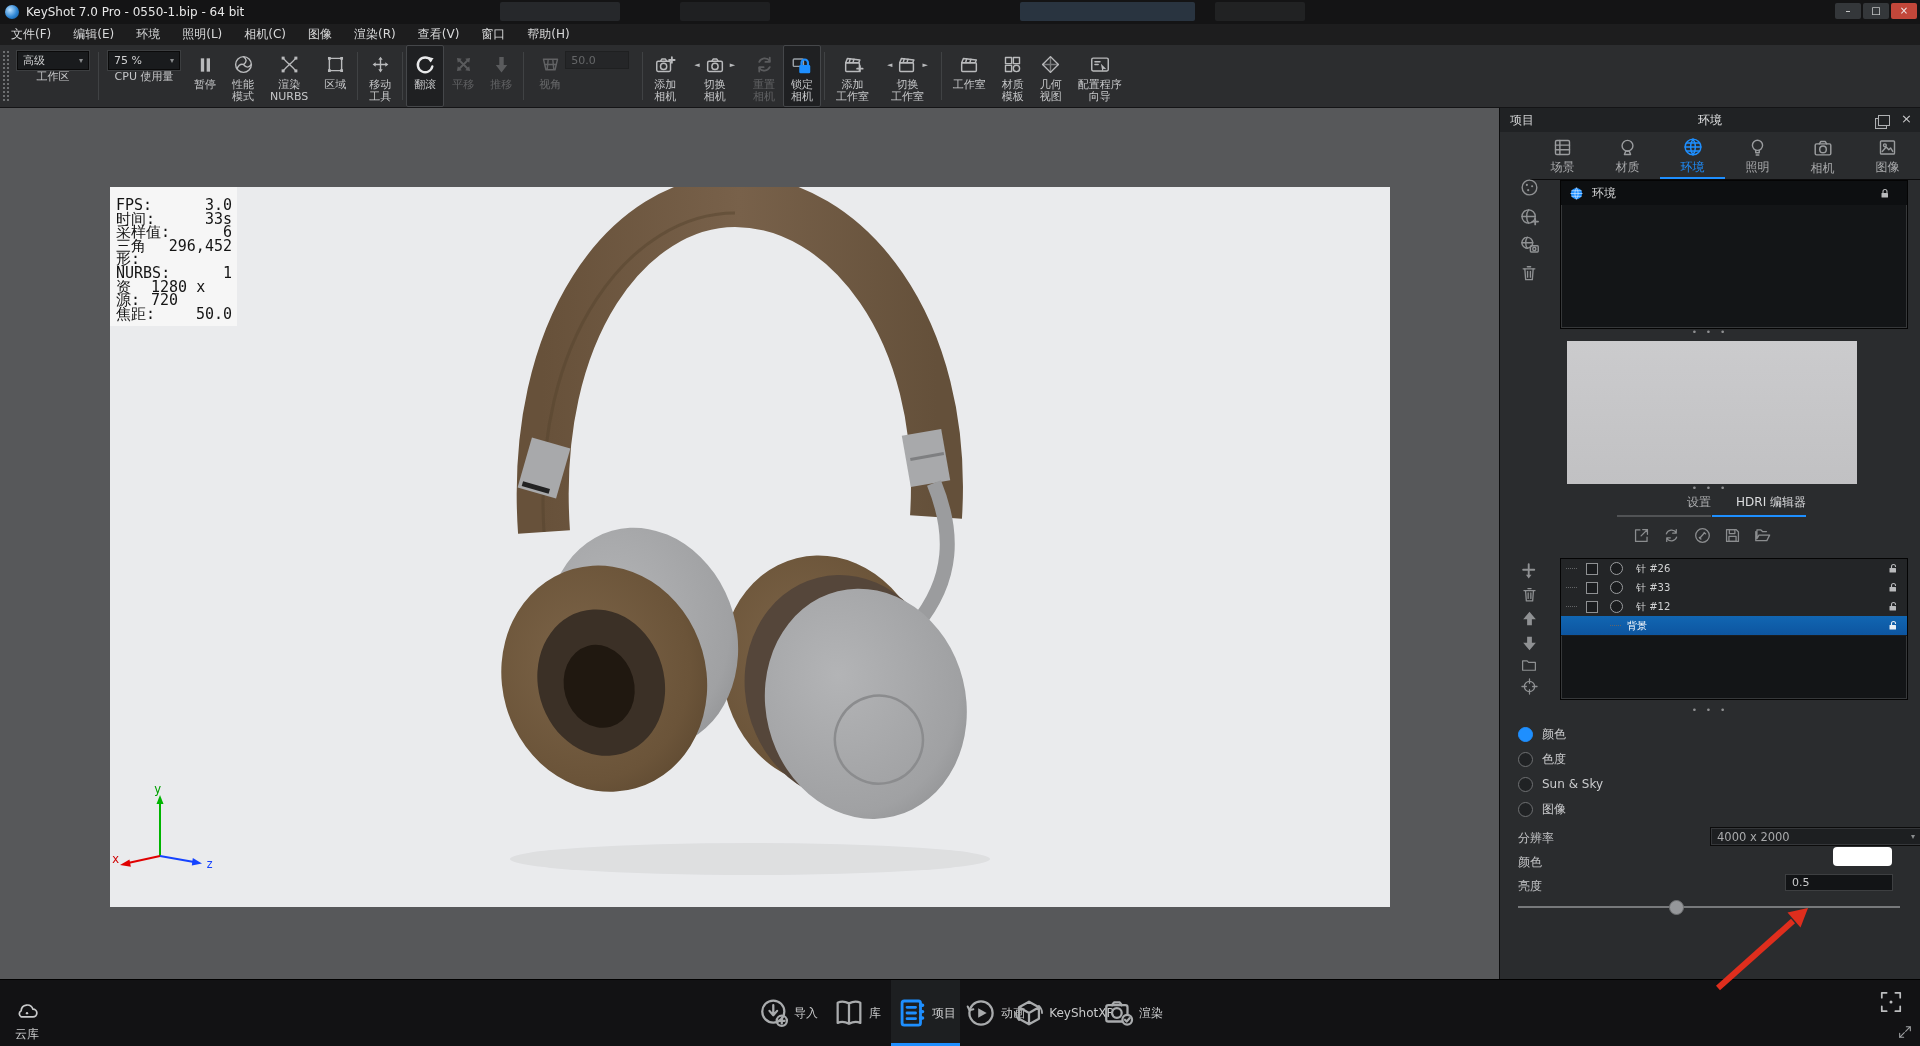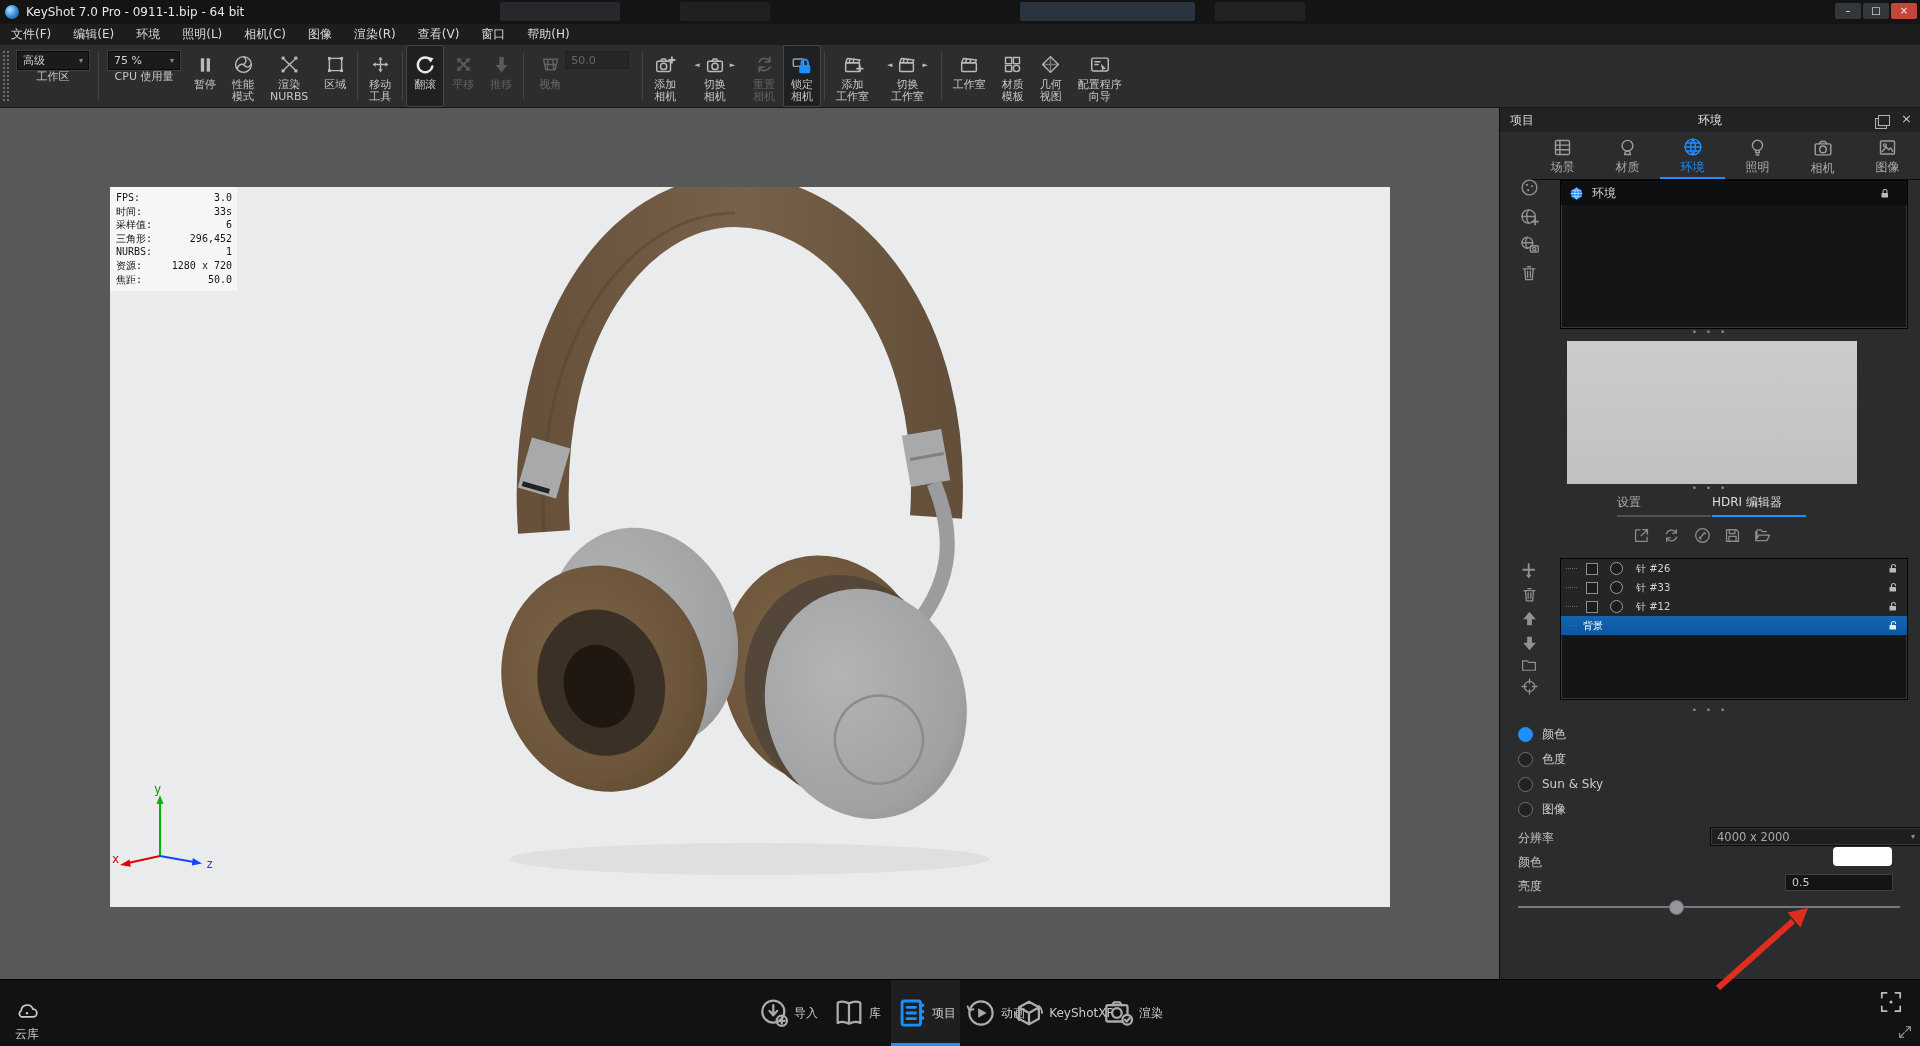--- a/index.html
+++ b/index.html
@@ -38,21 +38,21 @@
   .dd-caret{color:#8a8c8e;font-size:8px;}
   .fov-input{width:52px;height:16px;background:#1a1c1e;border:1px solid #0c0c0c;color:#bfc0c2;font-size:11px;
     display:flex;align-items:center;padding:0 5px;}
   .sw-arrow{font-size:7px;color:#b9babc;margin:0 2px;align-self:center;}
 
   
   .main{flex:1 1 auto;display:flex;min-height:0;}
   .viewport-wrap{position:relative;flex:1;background:#57585a;}
   .render{position:absolute;left:110px;top:79px;width:1280px;height:720px;background:#eaebed;}
   .stats{position:absolute;left:0;top:0;width:116px;background:rgba(246,246,246,.96);color:#141414;
-    font-family:"DejaVu Sans Mono",monospace;font-size:10px;padding:4px 5px 5px 6px;}
+    font-family:"DejaVu Sans Mono",monospace;font-size:15px;padding:12px 5px 5px 6px;}
   .stats .row{display:flex;justify-content:space-between;line-height:13.6px;}
 
   
   .panel{width:420px;flex:0 0 auto;background:#2a2c2e;border-left:1px solid #0d0d0e;position:relative;font-size:12px;color:#c6c7c8;}
   .p-abs{position:absolute;}
   .p-header{left:0;right:0;top:0;height:24px;background:#202224;display:flex;align-items:center;}
   .p-dock-title{margin-left:10px;color:#cfd0d1;}
   .p-title{position:absolute;left:0;right:0;text-align:center;color:#e3e4e5;}
   .p-float{position:absolute;right:30px;top:7px;width:10px;height:9px;border:1px solid #aeb0b2;box-shadow:-3px 3px 0 -1px #2a2c2e,-3px 3px 0 0 #aeb0b2;}
   .p-close{position:absolute;right:8px;top:3px;color:#c8c9ca;font-size:13px;}
@@ -62,27 +62,27 @@
   .p-tab.active{border-bottom:2px solid #1e8fff;}
   .p-tab.active .ic,.p-tab.active .lbl{color:#1e8fff;}
   .p-tab .lbl{font-size:12px;line-height:13px;}
   .strip-ic{left:17px;width:24px;height:24px;color:#8f9193;display:flex;align-items:center;justify-content:center;}
   .well{background:#131517;border:1px solid #040404;box-shadow:0 0 0 1px #36383a inset;}
   .env-list{left:60px;top:72px;width:346px;height:147px;}
   .env-row{height:24px;display:flex;align-items:center;padding:0 8px;background:#0d0f11;color:#d6d7d8;}
   .env-row .lbl{margin-left:8px;}
   .dots{left:0;right:0;text-align:center;color:#8e8f91;font-size:9px;letter-spacing:3px;}
   .preview{left:67px;top:233px;width:290px;height:143px;background:linear-gradient(#cbcbcd,#c1c1c3);}
-  .subtab{top:386px;height:20px;width:94px;text-align:left;color:#aeafb1;}
+  .subtab{top:386px;height:20px;width:94px;text-align:right;color:#aeafb1;}
   .subtab.active{color:#dcdddf;}
   .subtab-line{top:407px;height:2px;width:94px;}
   .hdri-tools{top:418px;left:132px;width:140px;display:flex;justify-content:space-between;color:#8b8d8f;}
   .pin-box{left:60px;top:450px;width:346px;height:140px;}
   .pin-row{position:absolute;left:0;right:0;height:19px;display:flex;align-items:center;background:#232527;border-bottom:1px solid #1a1c1e;color:#d2d3d4;font-size:10px;}
-  .pin-row.sel{background:linear-gradient(#1166b2,#0d55a0);color:#fff;}
+  .pin-row.sel{background:linear-gradient(#1166b2,#0d55a0);color:#fff;padding-left:44px;}
   .tree{width:11px;border-top:1px dotted #63656}
   .tree{width:11px;margin-left:5px;border-top:1px dotted #636567;}
   .cb{width:10px;height:10px;border:1px solid #8f9193;margin-left:9px;background:#1a1c1e;}
   .rc{width:11px;height:11px;border:1px solid #9b9d9f;border-radius:50%;margin-left:12px;background:#1a1c1e;}
   .pin-label{margin-left:13px;}
   .lock{margin-left:auto;margin-right:8px;color:#b9babc;}
   .radio-row{left:18px;height:16px;display:flex;align-items:center;gap:9px;color:#cbccce;}
   .radio{width:15px;height:15px;border-radius:50%;border:1px solid #6e7072;background:#202224;box-sizing:border-box;}
   .radio.on{background:#1e8fff;border-color:#1e8fff;box-shadow:inset 0 0 0 2px #0e3f6e00;}
   .fieldlbl{left:18px;color:#c3c4c6;font-family:Liberation Serif, serif;}
@@ -108,21 +108,21 @@
 
   .annotation{position:absolute;left:0;top:0;width:1920px;height:1046px;pointer-events:none;z-index:40;}
 </style>
 </head>
 <body>
 
 <div class="app">
 
   <div class="titlebar">
     <div class="logo"></div>
-    <span>KeyShot 7.0 Pro  - 0911-1.bip  - 64 bit</span>
+    <span>KeyShot 7.0 Pro  - 0550-1.bip  - 64 bit</span>
     <div class="ghost" style="left:500px;width:120px"></div>
     <div class="ghost" style="left:680px;width:90px;opacity:.6"></div>
     <div class="ghost" style="left:1020px;width:175px;background:rgba(120,170,220,.22)"></div>
     <div class="ghost" style="left:1215px;width:90px;opacity:.7"></div>
     <div class="winbtns">
       <div class="winbtn">–</div>
       <div class="winbtn">□</div>
       <div class="winbtn close">×</div>
     </div>
   </div>

